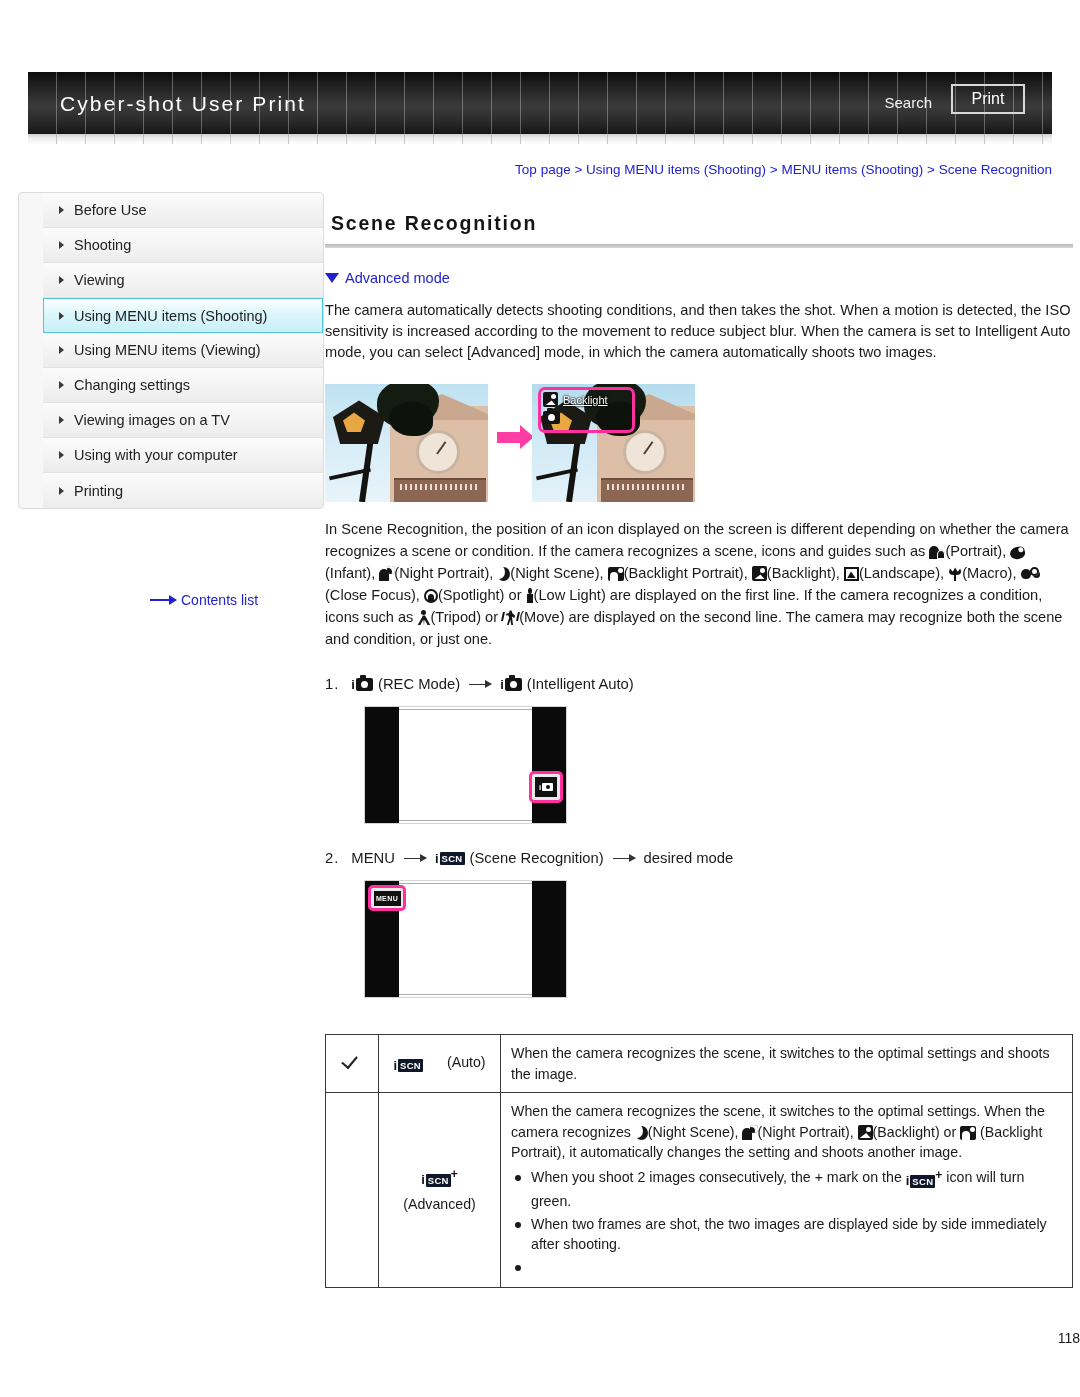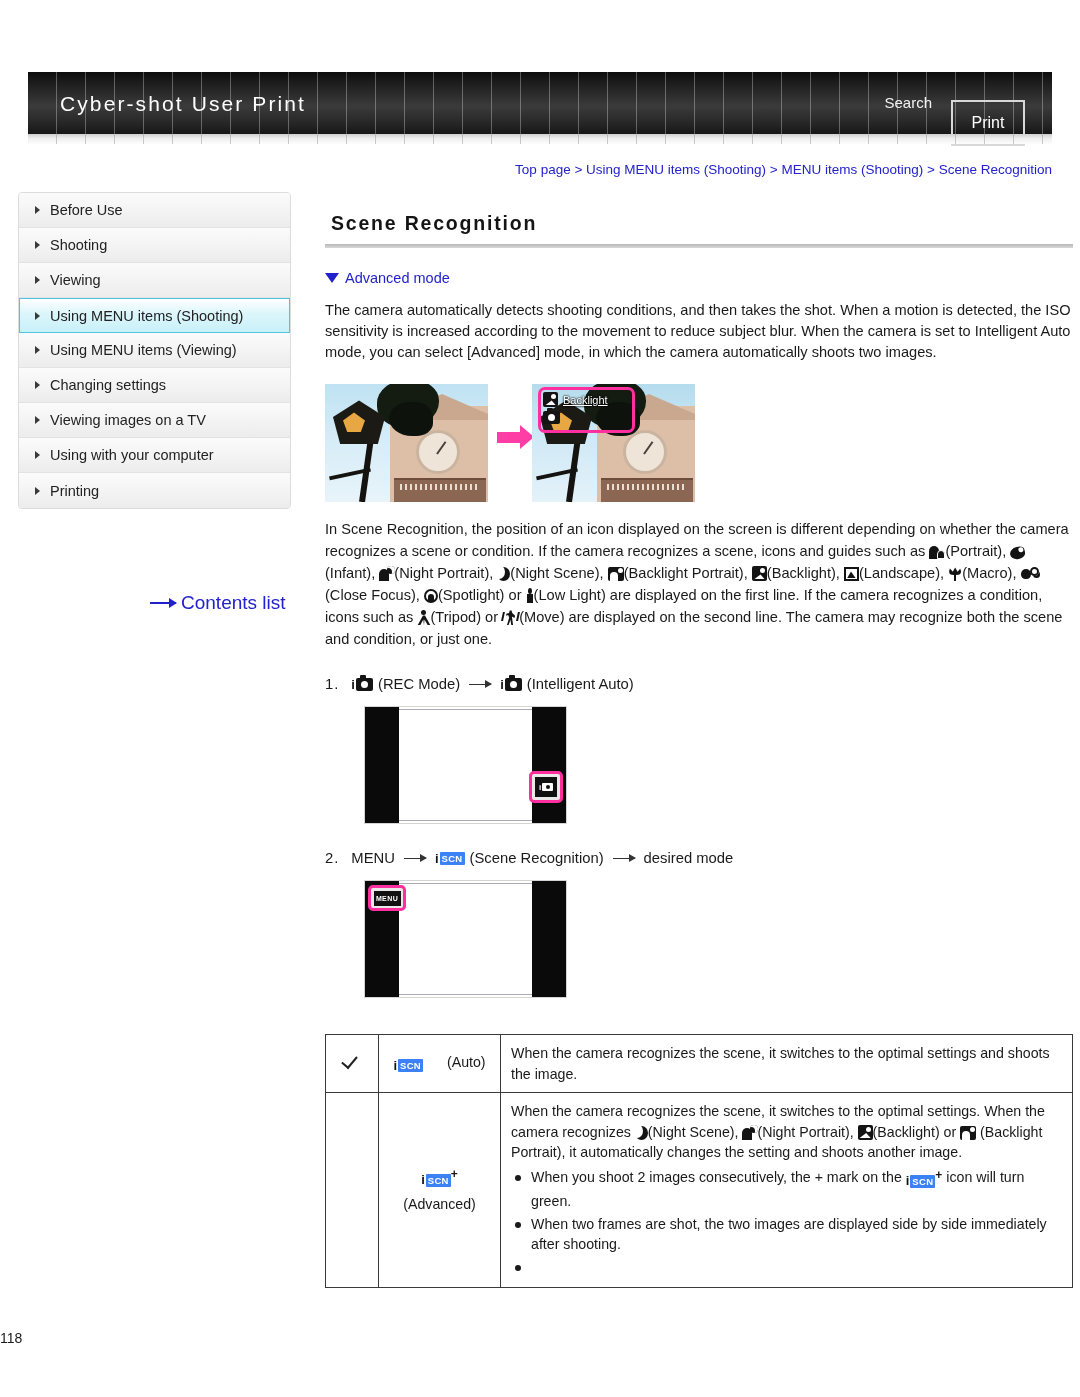--- a/index.html
+++ b/index.html
@@ -59,23 +59,23 @@
     position: absolute;
     right: 120px;
     top: 22px;
     font-size: 15px;
     color: #f2f2f2;
     white-space: nowrap;
   }
   .header-print {
     position: absolute;
     right: 27px;
-    top: 28px;
+    top: 12px;
     width: 74px;
-    height: 46px;
+    height: 30px;
     border: 2px solid #d8d8d8;
     color: #ffffff;
     font-size: 16px;
     display: flex;
     align-items: center;
     justify-content: center;
     box-sizing: border-box;
     background: transparent;
   }
 
@@ -87,26 +87,27 @@
     font-size: 13.5px;
     color: #2222cc;
     white-space: nowrap;
   }
 
   
   .sidebar {
     position: absolute;
     left: 18px;
     top: 192px;
-    width: 273px;
+    width: 306px;
     border: 1px solid #dcdcdc;
     border-radius: 4px;
     background: #f7f7f7;
     box-sizing: border-box;
     overflow: hidden;
+    padding-left: 24px;
   }
   .nav-item {
     height: 35px;
     display: flex;
     align-items: center;
     padding-left: 16px;
     font-size: 14.5px;
     color: #222222;
     border-bottom: 1px solid #e2e2e2;
     background: linear-gradient(to bottom, #fbfbfb 0%, #f4f4f4 50%, #ececec 100%);
@@ -125,21 +126,21 @@
     border-left: 5px solid #3a3a3a;
     border-top: 4px solid transparent;
     border-bottom: 4px solid transparent;
     margin-right: 10px;
     flex: none;
   }
   .contents-link {
     position: absolute;
     left: 150px;
     top: 592px;
-    font-size: 19px;
+    font-size: 14px;
     color: #2222cc;
     display: flex;
     align-items: center;
     white-space: nowrap;
   }
   .arrow-right {
     display: inline-block;
     width: 26px;
     height: 2px;
     background: #2222cc;
@@ -593,21 +594,21 @@
     vertical-align: -3px;
     white-space: nowrap;
   }
   .ico-iscn .i {
     font-weight: bold;
     font-size: 13px;
     color: #141414;
     margin-right: 1px;
   }
   .ico-iscn .scn {
-    background: #3b82f6;
+    background: #0f172a;
     color: #ffffff;
     font-size: 9.5px;
     font-weight: bold;
     letter-spacing: .3px;
     padding: 1px 2px;
     border-radius: 1px;
     line-height: 11px;
   }
   .ico-iscn .plus {
     font-weight: bold;
@@ -765,21 +766,21 @@
     width: 6px; height: 6px;
     border-radius: 50%;
     background: #1a1a1a;
   }
   .iconcell-label { display:block; margin-top: 4px; font-size: 14.2px; }
 
   .page-no {
     position: absolute;
     left: 0; right: 0;
     top: 1330px;
-    text-align: left;
+    text-align: right;
     font-size: 14px;
     color: #1a1a1a;
   }
   .clip-bottom {
     position: absolute;
     left: 0; top: 1318px; width: 1080px; height: 80px;
     background: #ffffff;
   }
 </style>
 </head>

